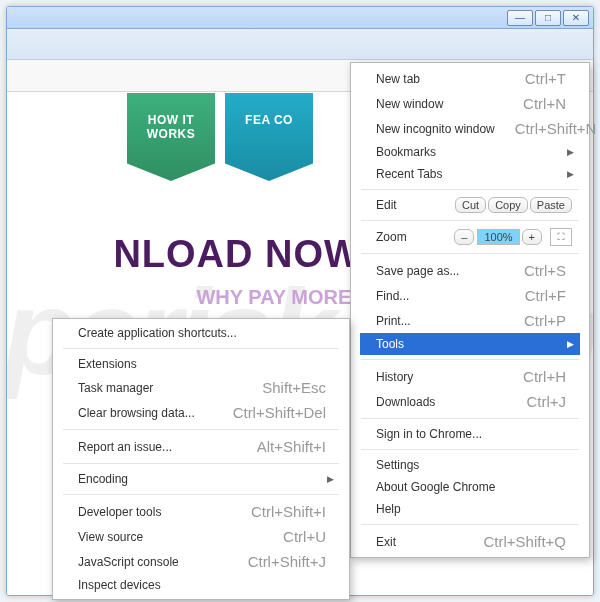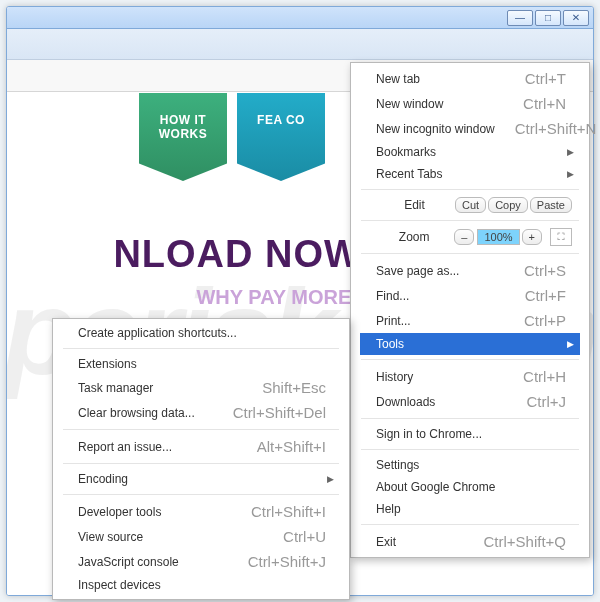--- a/index.html
+++ b/index.html
@@ -57,21 +57,21 @@
     background: linear-gradient(#fdfdfd,#e9e9e9);
   }
   .hamburger span {
     display: block; width: 12px; height: 2px; background: #777; margin: 1px 0;
   }
   .page {
     position: absolute; top: 86px; left: 0; right: 0; bottom: 0;
     background: #fff;
   }
   
-  .ribbons { position: absolute; top: 0; left: 132px; display: flex; gap: 10px; }
+  .ribbons { position: absolute; top: 0; left: 120px; display: flex; gap: 10px; }
   .ribbon {
     width: 88px; height: 88px; padding-top: 20px;
     text-align: center; color: #fff; font-size: 12px; font-weight: 700;
     letter-spacing: .5px;
     clip-path: polygon(0 0,100% 0,100% 80%,50% 100%,0 80%);
   }
   .r-green { background: linear-gradient(#3db07e,#2f8f62); }
   .r-teal  { background: linear-gradient(#23acc9,#1a8ca4); }
   .hero {
     position: absolute; top: 140px; left: 0; right: 0;
@@ -112,21 +112,20 @@
   }
   .menu .sep { height: 1px; background: #e4e4e4; margin: 4px 1px; }
   .menu .item.highlight {
     background: #2a6fd6; color: #fff;
   }
   .menu .item.highlight .arrow { color: #fff; }
   .edit-row, .zoom-row {
     display: flex; align-items: center;
     padding: 3px 8px 3px 16px;
     font-size: 12px;
-    text-align: center;
   }
   .edit-row .lbl, .zoom-row .lbl { flex: 1; color: #333; }
   .mini-btn {
     border: 1px solid #bbb; background: linear-gradient(#fdfdfd,#ededed);
     border-radius: 6px; font-size: 11px; padding: 1px 6px; margin-left: 2px;
     color: #444;
   }
   .zoom-box {
     border: 1px solid #bbb; background: #7dd3fc; font-size: 11px;
     padding: 1px 6px; margin-left: 3px; color: #444;

